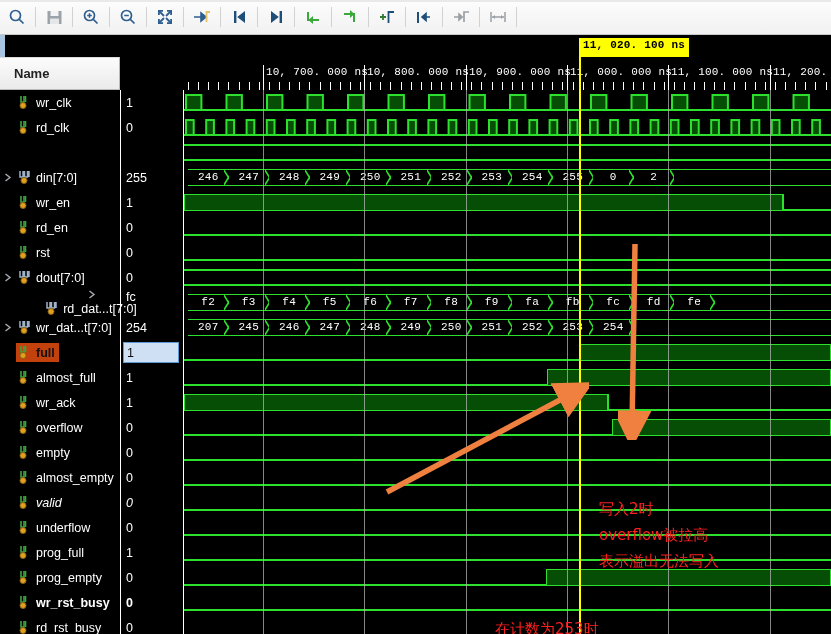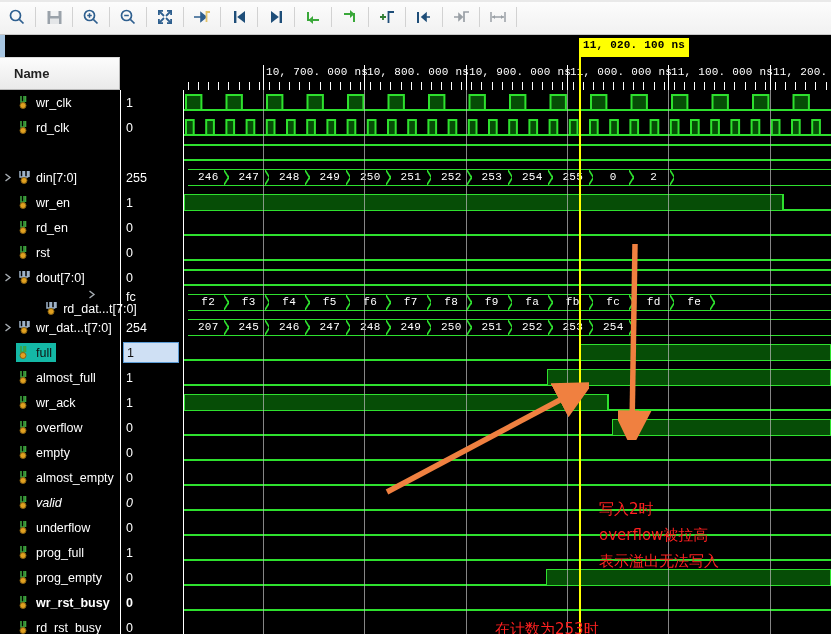--- a/index.html
+++ b/index.html
@@ -68,21 +68,22 @@
   .sig-icon{width:17px;height:25px;display:flex;align-items:center;justify-content:center;}
   .sig-label{
     font-size:12.5px;color:#ffffff;white-space:nowrap;
     padding-left:3px;
   }
   .sig-name-wrap{
     display:flex;align-items:center;height:19px;
     box-sizing:border-box;padding-right:4px;
   }
   .sig-row.selected .sig-name-wrap{
-    background:#14b8a6;
+    background:#c2410c;
+    font-weight:bold;
   }
   .sig-row.selected .sig-label{color:#111;}
   .name-col-divider{
     position:absolute;left:120px;top:55px;width:1px;height:544px;background:#ffffff;
   }
   .val-col-divider{
     position:absolute;left:183px;top:55px;width:1px;height:544px;background:#ffffff;
   }
   .sig-value{
     position:absolute;left:126px;

